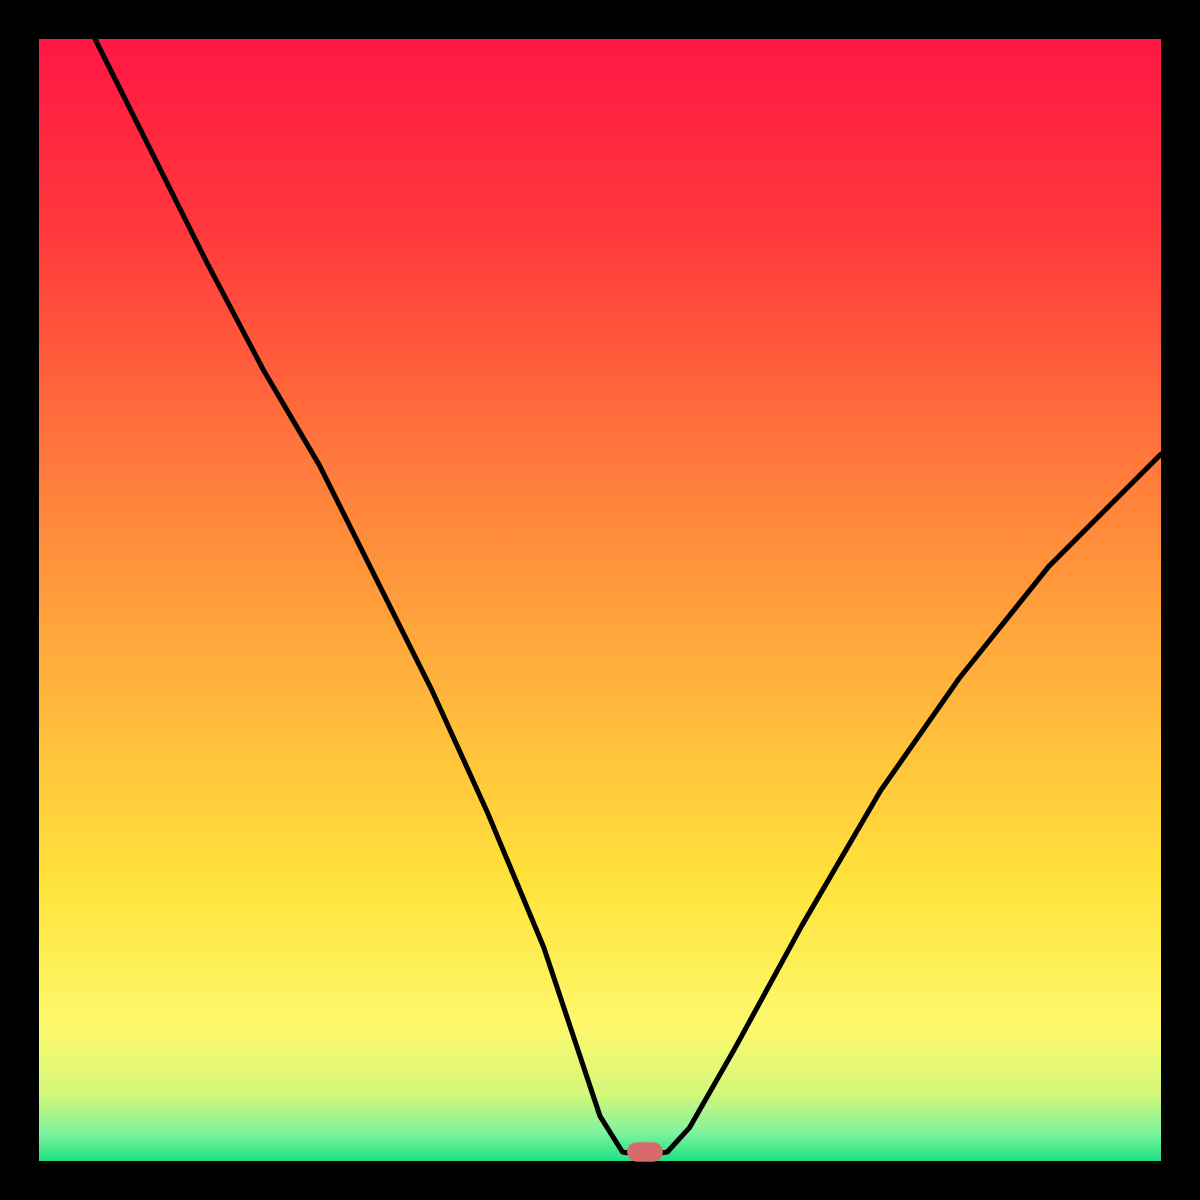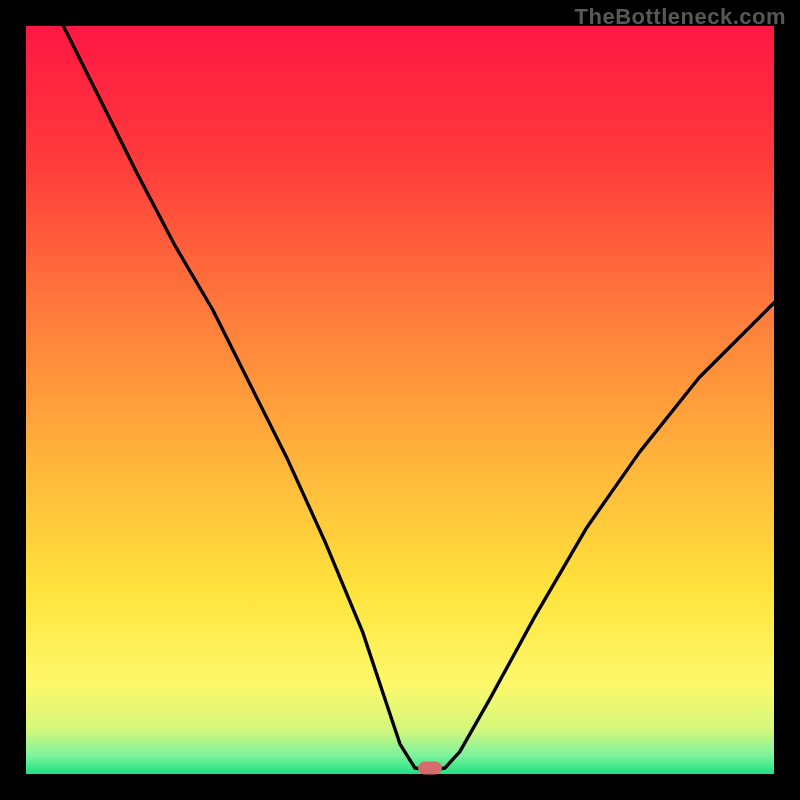--- a/index.html
+++ b/index.html
@@ -47,21 +47,20 @@
     width: 24px;
     height: 13px;
     border-radius: 7px;
     transform: translate(-50%, -50%);
   }
 </style>
 </head>
 <body>
 <div class="frame">
 
-  <div class="watermark">TheBottleneck.com</div>
 
   <div class="plot-area">
     <svg class="gradient" viewBox="0 0 748 748" preserveAspectRatio="none">
       <defs>
         <linearGradient id="bg" x1="0" y1="0" x2="0" y2="1">
           <stop id="g0" offset="0%" stop-color="#ff1744"></stop>
           <stop id="g1" offset="18%" stop-color="#ff3b3b"></stop>
           <stop id="g2" offset="38%" stop-color="#ff7a3c"></stop>
           <stop id="g3" offset="57.99999999999999%" stop-color="#ffb43b"></stop>
           <stop id="g4" offset="75%" stop-color="#ffe23b"></stop>

